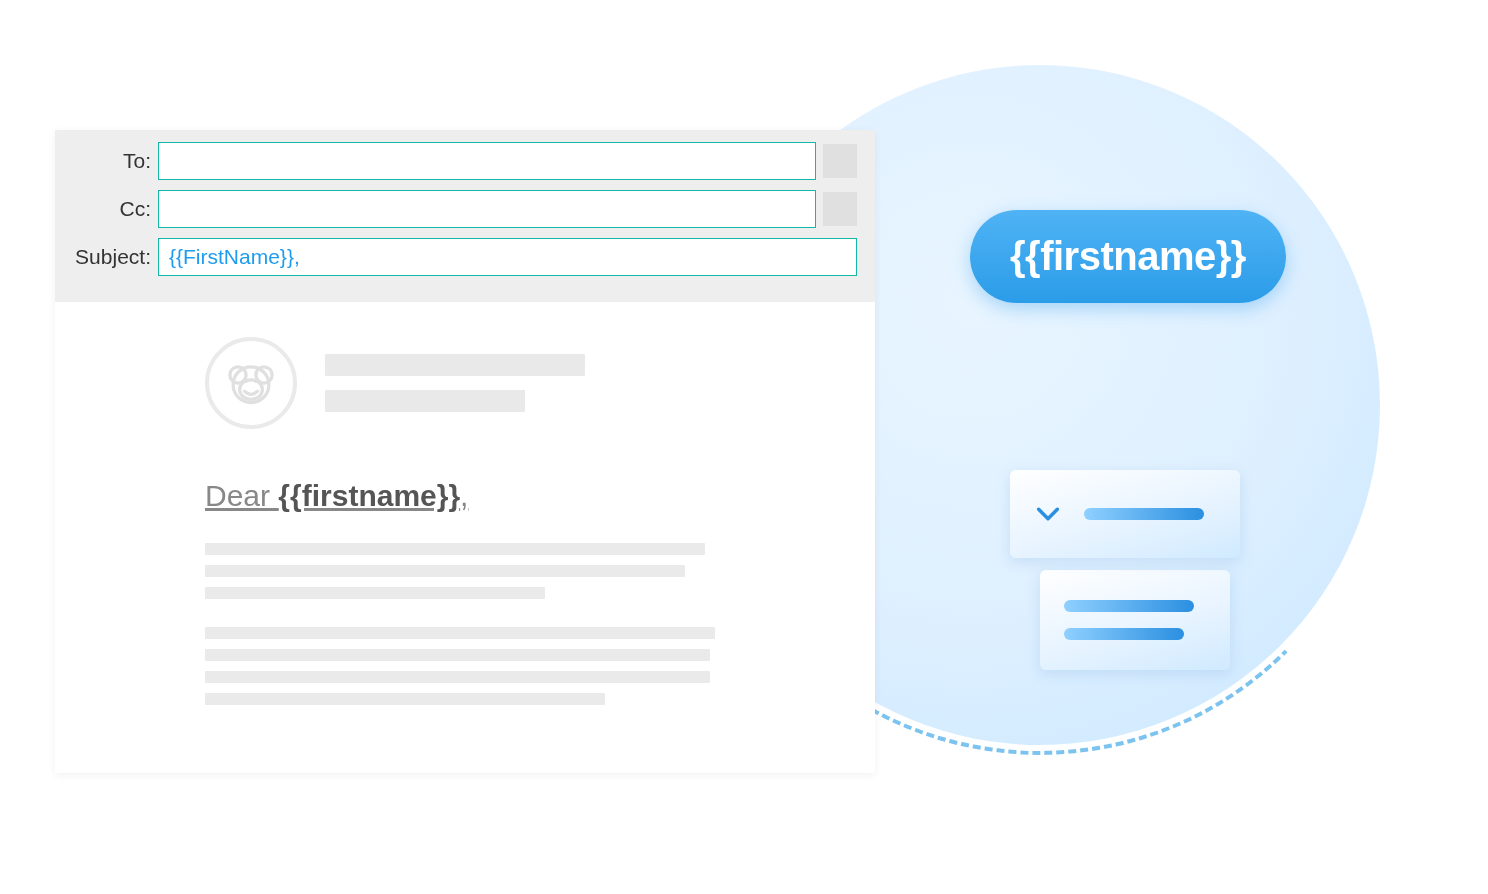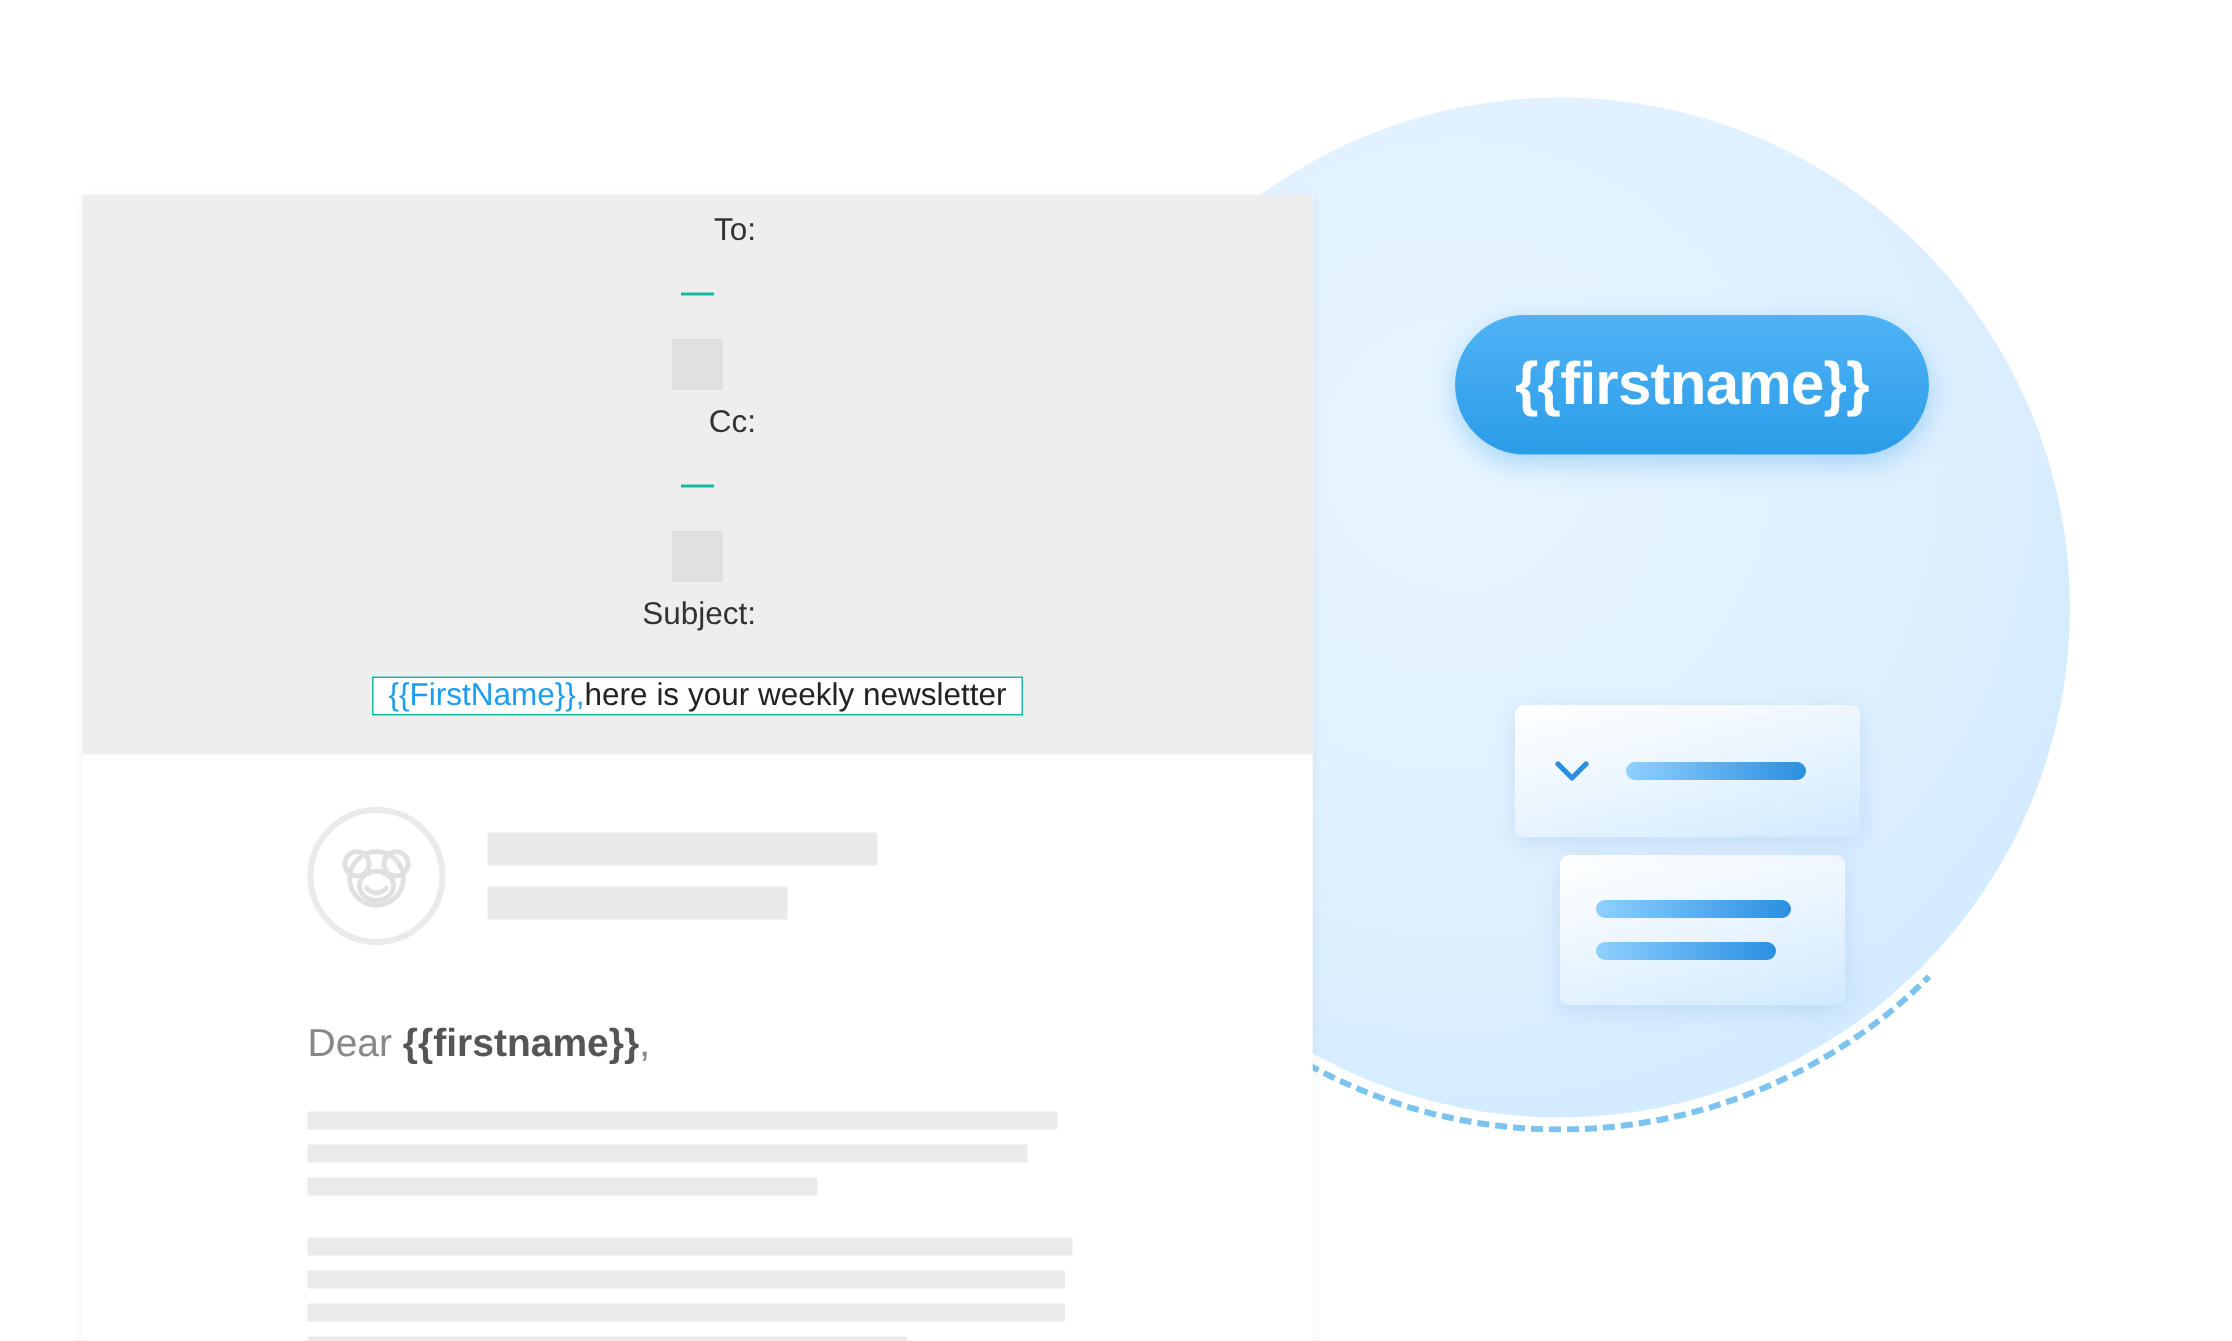--- a/index.html
+++ b/index.html
@@ -44,22 +44,21 @@
   z-index: 2;
 }
 .email-header {
   background: #eeeeee;
   padding: 12px 18px 14px 18px;
 }
 .field-row {
   display: flex;
   align-items: center;
   margin-bottom: 10px;
-  gap: 29px;
-  flex-direction: column;
+  gap: 7px;
 }
 .field-row:last-child { margin-bottom: 12px; }
 .field-label {
   width: 78px;
   text-align: right;
   font-size: 21px;
   color: #333;
   flex-shrink: 0;
 }
 .field-input {
@@ -99,23 +98,24 @@
   align-items: center;
   justify-content: center;
   flex-shrink: 0;
 }
 .avatar-circle svg { width: 52px; height: 52px; }
 .sender-bars { display: flex; flex-direction: column; gap: 14px; }
 .bar { background: #e9e9e9; height: 22px; border-radius: 1px; }
 .bar.w1 { width: 260px; }
 .bar.w2 { width: 200px; }
 .greeting {
-  font-size: 26px;
+  font-size: 30px;
   color: #888;
   margin-bottom: 30px;
+  text-decoration: underline;
 }
 .greeting-token { color: #555; font-weight: 700; }
 .paragraph-bars { display: flex; flex-direction: column; gap: 10px; margin-bottom: 28px; }
 .pbar { background: #eaeaea; height: 12px; border-radius: 1px; }
 .pbar.pw1 { width: 500px; }
 .pbar.pw2 { width: 480px; }
 .pbar.pw3 { width: 340px; }
 .pbar.pw4 { width: 510px; }
 .pbar.pw5 { width: 505px; }
 .pbar.pw6 { width: 400px; }
@@ -190,21 +190,20 @@
     </div>
     <div class="field-row">
       <div class="field-label">Cc:</div>
       <div class="field-input"></div>
       <div class="field-square"></div>
     </div>
     <div class="field-row">
       <div class="field-label">Subject:</div>
       <div class="field-input">
         <span class="subject-token">{{FirstName}},</span>
-        <span class="subject-text"> here is your weekly newsletter</span>
       </div>
     </div>
   </div>
 
   <div class="email-body">
     <div class="sender-row">
       <div class="avatar-circle">
         <svg viewBox="0 0 64 64">
           <g fill="none" stroke="#e0e0e0" stroke-width="4" stroke-linecap="round">
             <circle cx="16" cy="22" r="10"></circle>

